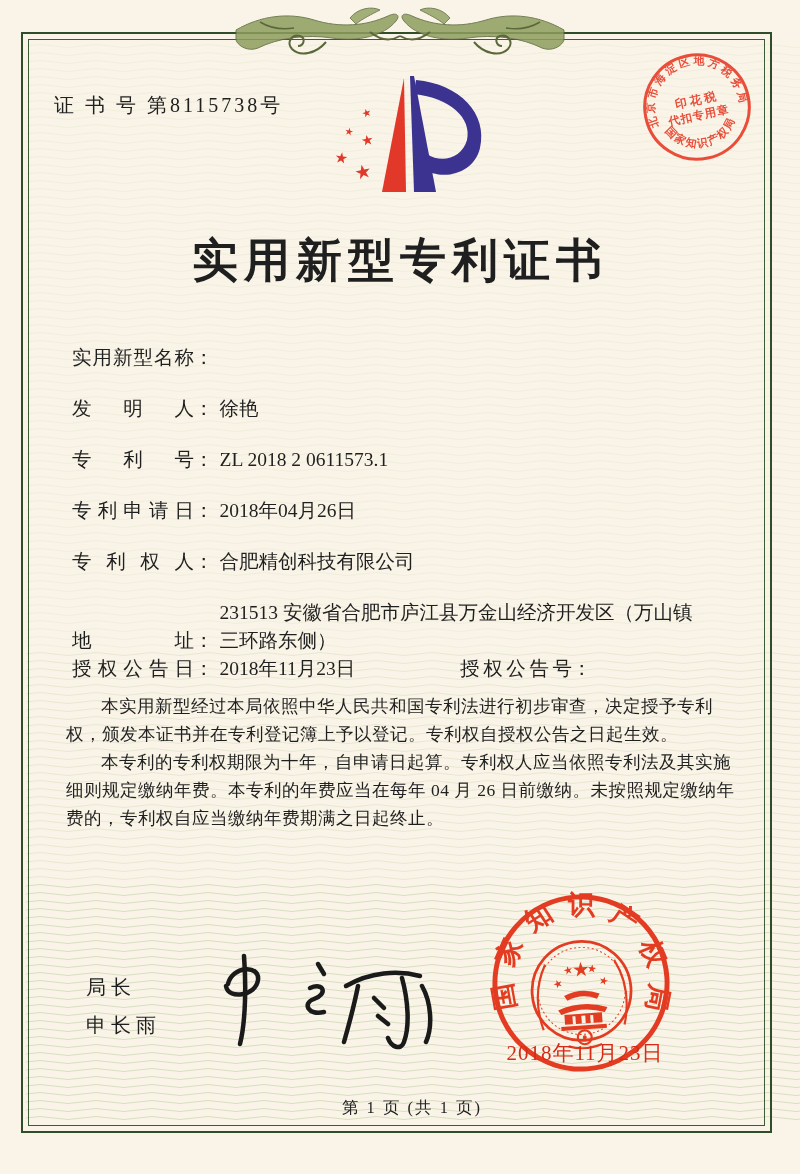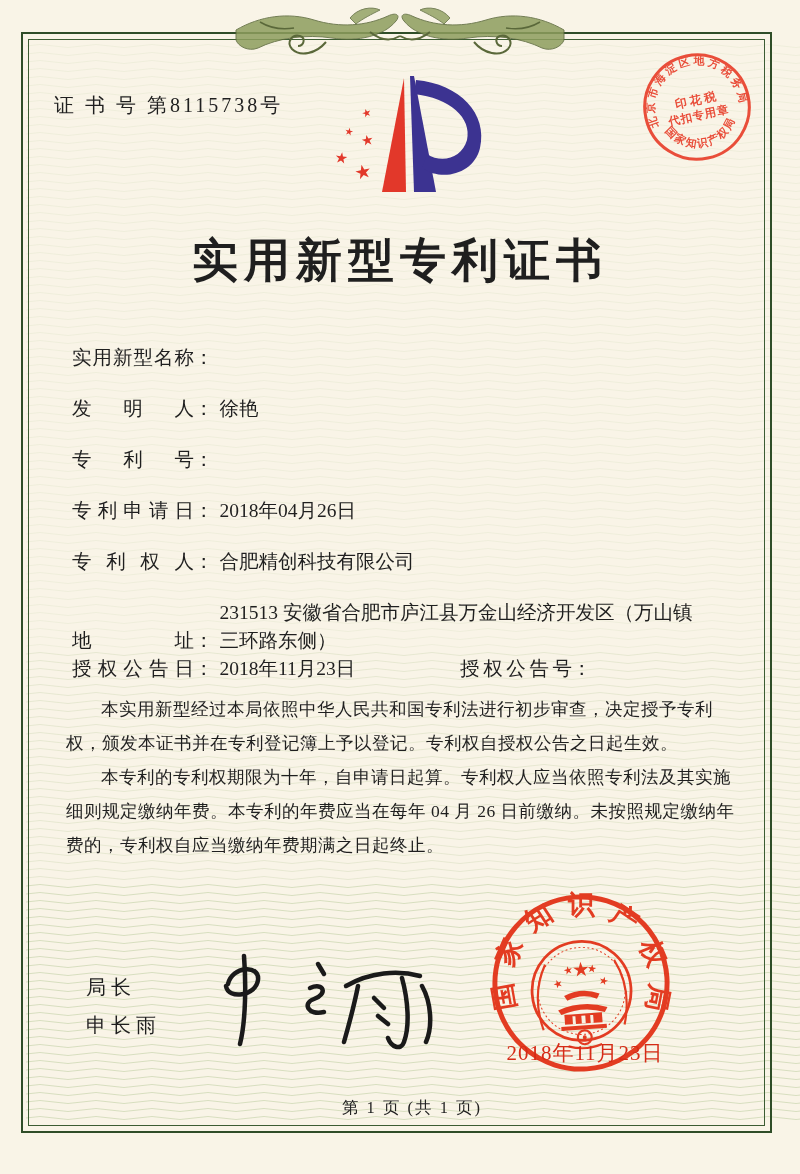--- a/index.html
+++ b/index.html
@@ -25,21 +25,21 @@
     font-size:46px;font-weight:600;letter-spacing:6px;z-index:3;}
   .fields{left:72px;top:344px;width:676px;z-index:3;font-size:19.5px;line-height:28px;}
   .f-row{margin-bottom:23px;display:flex;align-items:flex-end;}
   .f-label{display:inline-block;width:122px;text-align:justify;text-align-last:justify;flex:0 0 122px;}
   .f-colon{flex:0 0 auto;}
   .f-value{margin-left:6px;flex:1 1 auto;line-height:28px;}
   .addr-row{margin-bottom:0;}
   .grant-row{position:relative;margin-top:0;}
   .grant-right{position:absolute;left:388px;top:0;display:flex;}
   .grant-right .f-label{width:112px;flex-basis:112px;}
-  .paragraphs{left:66px;top:692px;width:680px;z-index:3;font-size:17.5px;line-height:34px;}
+  .paragraphs{left:66px;top:692px;width:680px;z-index:3;font-size:17.5px;line-height:28px;}
   .paragraphs p{margin:0;text-indent:2em;letter-spacing:.5px;}
   .sign-title{left:86px;top:974px;font-size:20px;letter-spacing:5px;z-index:3;}
   .sign-name{left:86px;top:1012px;font-size:20px;letter-spacing:5px;z-index:3;}
   .signature{left:198px;top:942px;z-index:4;}
   .stamp-office{left:487px;top:889px;z-index:4;opacity:.95;}
   .stamp-date{left:500px;top:1039px;width:170px;text-align:center;z-index:5;
     font-size:21px;color:#d62b17;letter-spacing:1px;font-weight:500;}
   .footer{left:12px;top:1097px;width:800px;text-align:center;font-size:16.5px;z-index:3;letter-spacing:2px;}
 </style>
 </head>
@@ -240,20 +240,21 @@
         <span class="f-colon">：</span>
     </div>
     <div class="f-row">
       <span class="f-label">发明人</span>
         <span class="f-colon">：</span>
       <span class="f-value">徐艳</span>
     </div>
     <div class="f-row">
       <span class="f-label">专利号</span>
         <span class="f-colon">：</span>
+      <span class="f-value">ZL 2018 2 0611573.1</span>
     </div>
     <div class="f-row">
       <span class="f-label">专利申请日</span>
         <span class="f-colon">：</span>
       <span class="f-value">2018年04月26日</span>
     </div>
     <div class="f-row">
       <span class="f-label">专利权人</span>
         <span class="f-colon">：</span>
       <span class="f-value">合肥精创科技有限公司</span>

